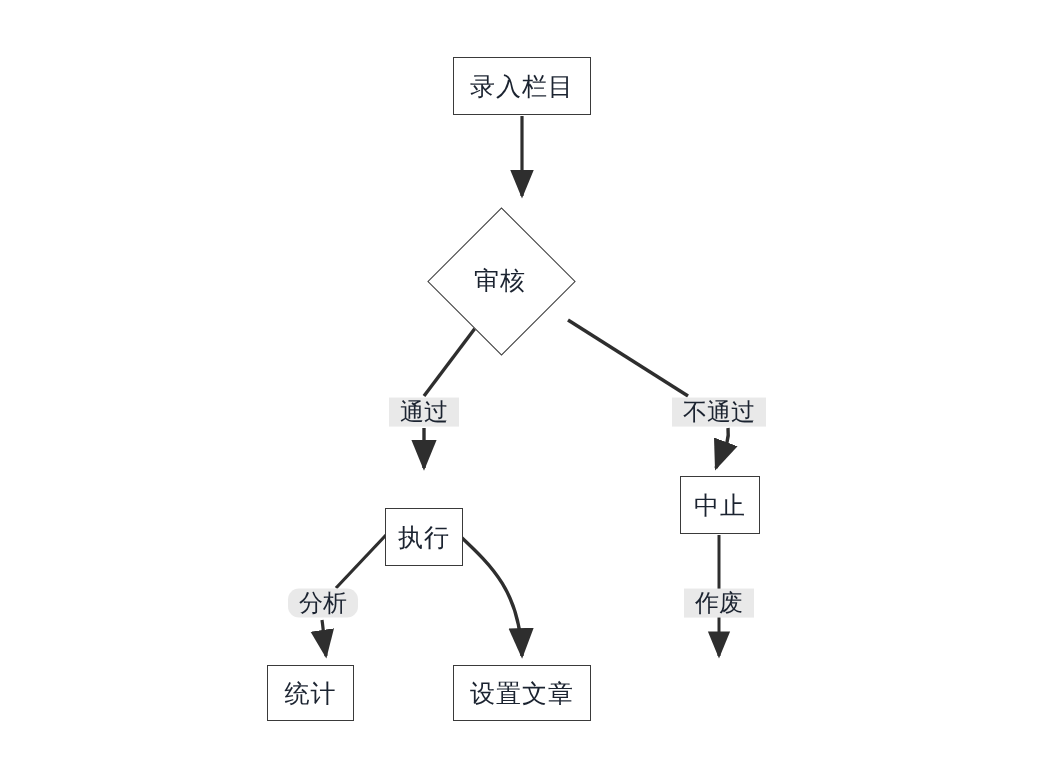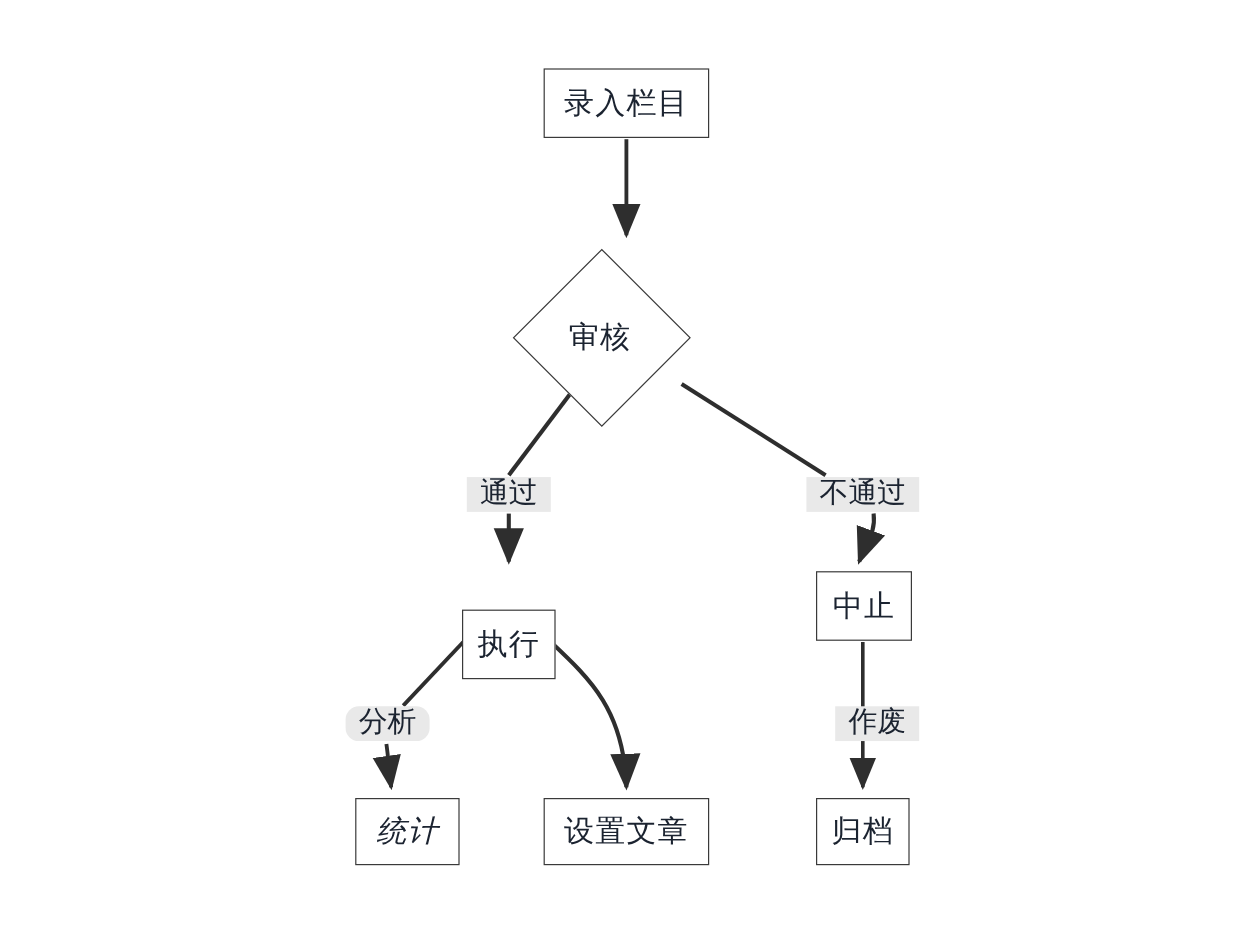--- a/index.html
+++ b/index.html
@@ -116,33 +116,30 @@
   </div>
 
   <div class="node" style="left:385px; top:476px; width:78px; height:58px;margin-top:32px;">
     <span>执行</span>
   </div>
 
   <div class="node" style="left:680px; top:476px; width:80px; height:58px;">
     <span>中止</span>
   </div>
 
-  <div class="node" style="left:296px; top:665px; width:87px; height:56px;font-style:italic;">
+  <div class="node" style="left:267px; top:665px; width:87px; height:56px;">
     <span>统计</span>
   </div>
 
   <div class="node" style="left:453px; top:665px; width:138px; height:56px;text-align:center;">
     <span>设置文章</span>
   </div>
 
-  <div class="node" style="left:680px; top:665px; width:78px; height:56px;">
-    <span>归档</span>
-  </div>
 
   <div class="edge-label" style="left:424px; top:412px;">通过</div>
 
   <div class="edge-label" style="left:719px; top:412px;">不通过</div>
 
   <div class="edge-label" style="left:323px; top:603px;border-radius:11px;">分析</div>
 
-  <div class="edge-label" style="left:719px; top:603px;margin-left:12px;">作废</div>
+  <div class="edge-label" style="left:719px; top:603px;">作废</div>
 
 </div>
 
 </body></html>

